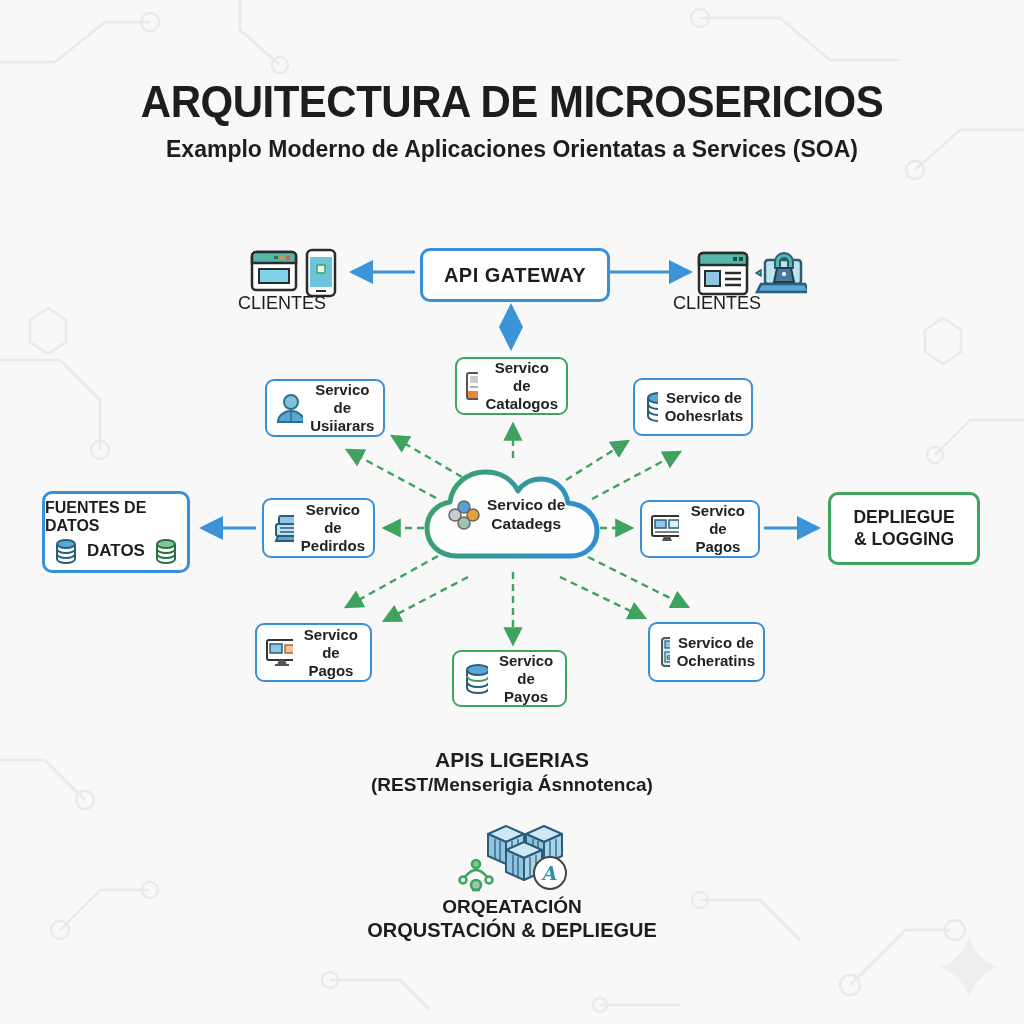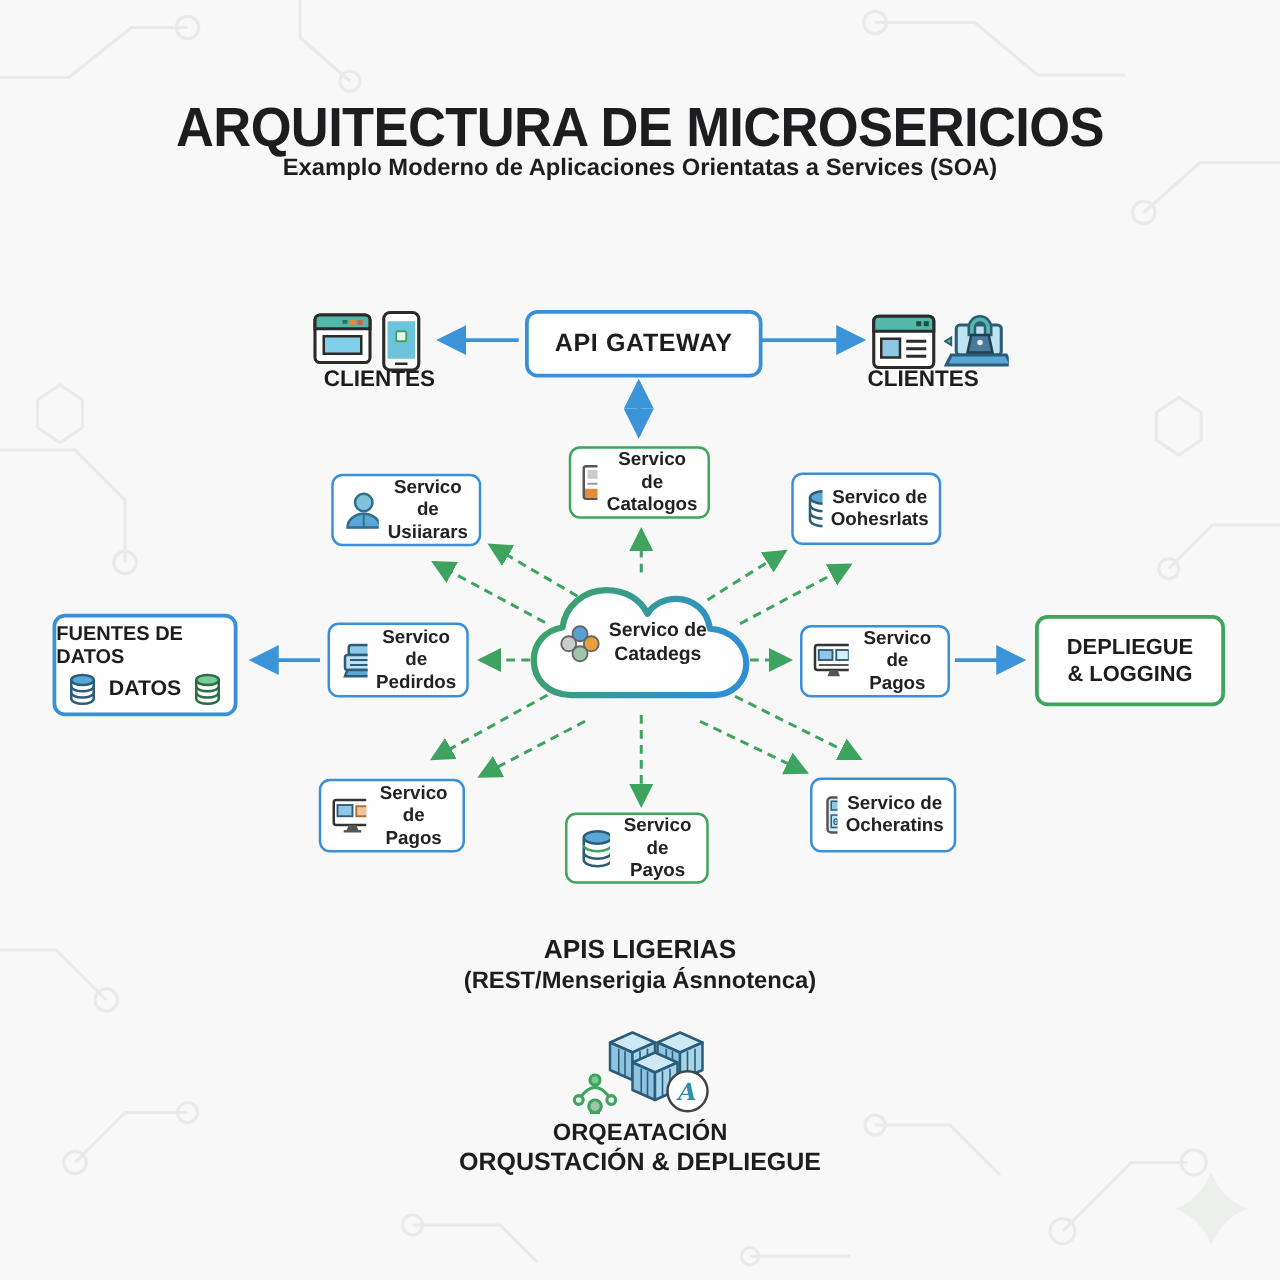--- a/index.html
+++ b/index.html
@@ -7,22 +7,22 @@
     --ink:#1d1d1f;
   }
   html,body{margin:0;padding:0;}
   body{
     width:1024px;height:1024px;position:relative;overflow:hidden;
     background:#f7f8f7;font-family:"Liberation Sans",sans-serif;color:var(--ink);
   }
   .abs{position:absolute;}
   .ctr{text-align:center;width:100%;left:0;}
   #title{top:78px;font-size:42px;font-weight:800;letter-spacing:-0.5px;transform:scaleY(1.05);}
-  #subtitle{top:124px;font-size:19px;font-weight:700;}
-  .clients-label{font-size:18px;font-weight:700;text-align:right;width:110px;}
+  #subtitle{top:136px;font-size:23px;font-weight:700;}
+  .clients-label{font-size:18px;font-weight:400;text-align:left;width:110px;}
   #gateway{
     left:420px;top:248px;width:184px;height:48px;background:#fff;
     border:3px solid var(--blue);border-radius:10px;display:flex;align-items:center;justify-content:center;
     font-size:20px;font-weight:800;letter-spacing:.5px;z-index:3;
   }
   .svc-box{
     position:absolute;background:#fff;border:2.5px solid var(--blue);border-radius:9px;
     display:flex;align-items:center;justify-content:center;gap:7px;box-sizing:border-box;
     padding:4px 8px;z-index:3;
   }

